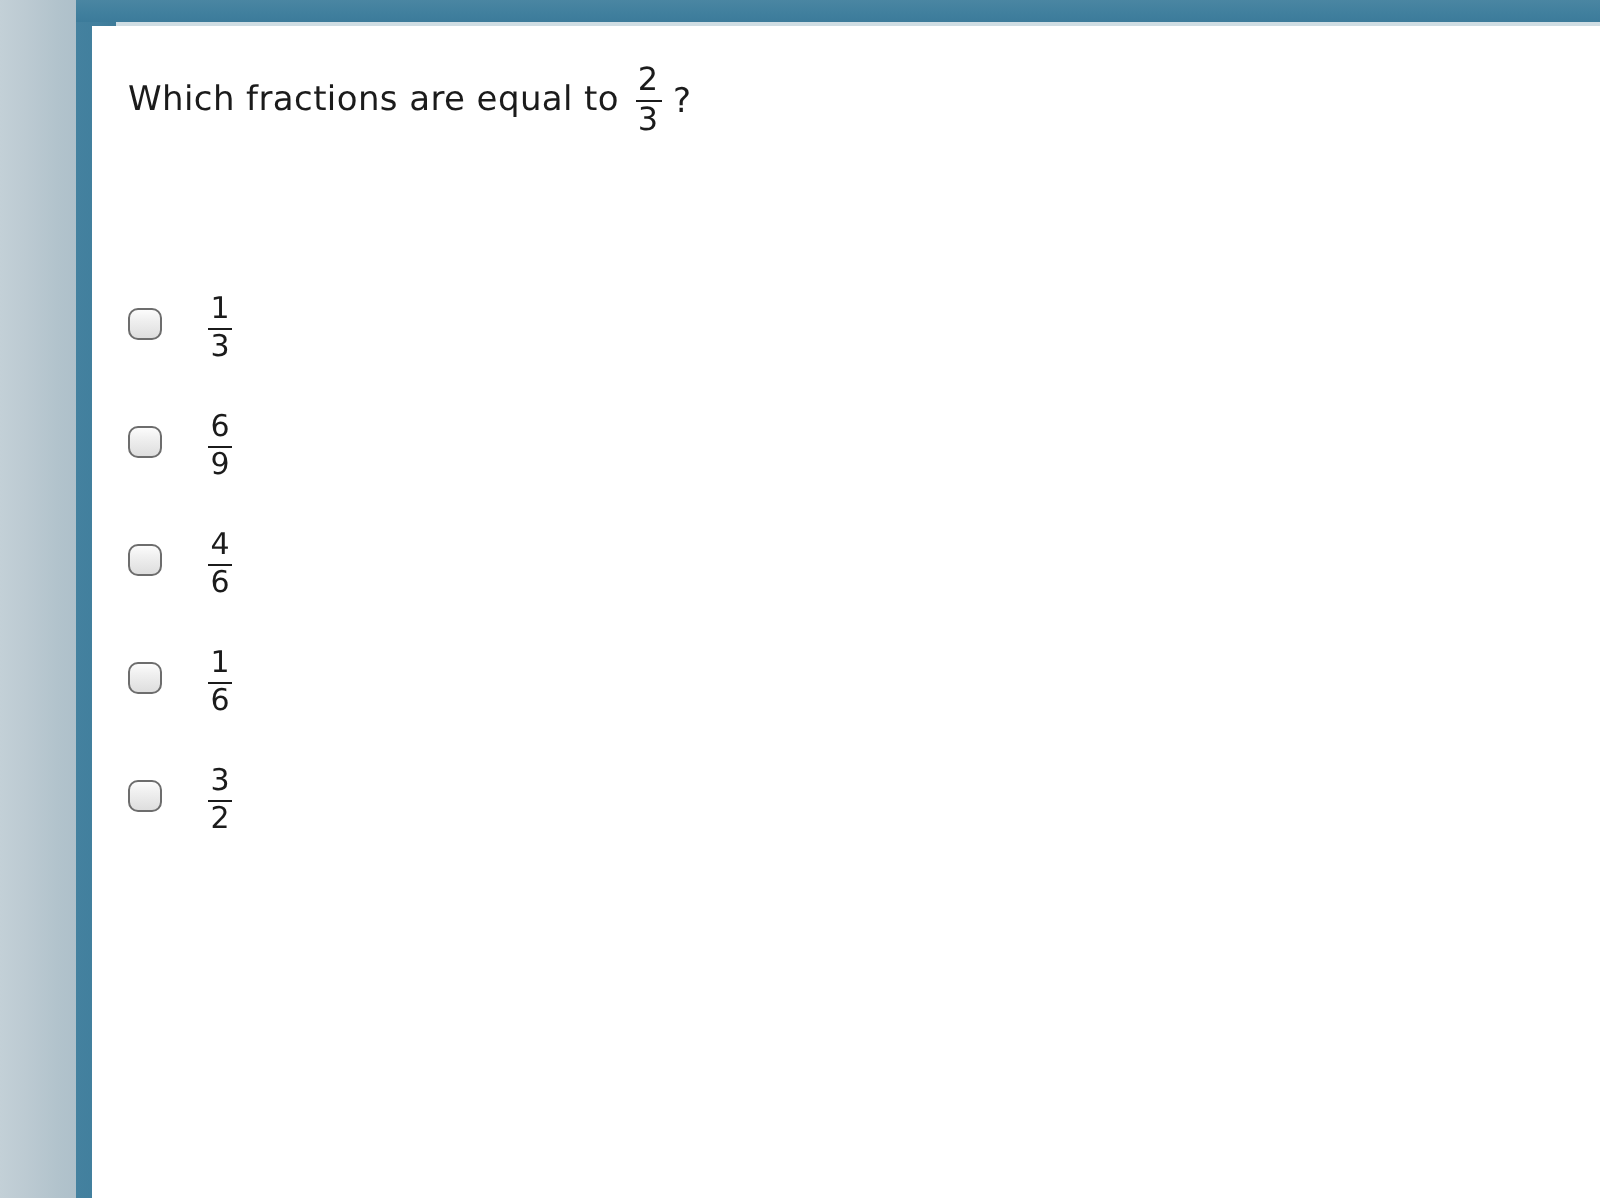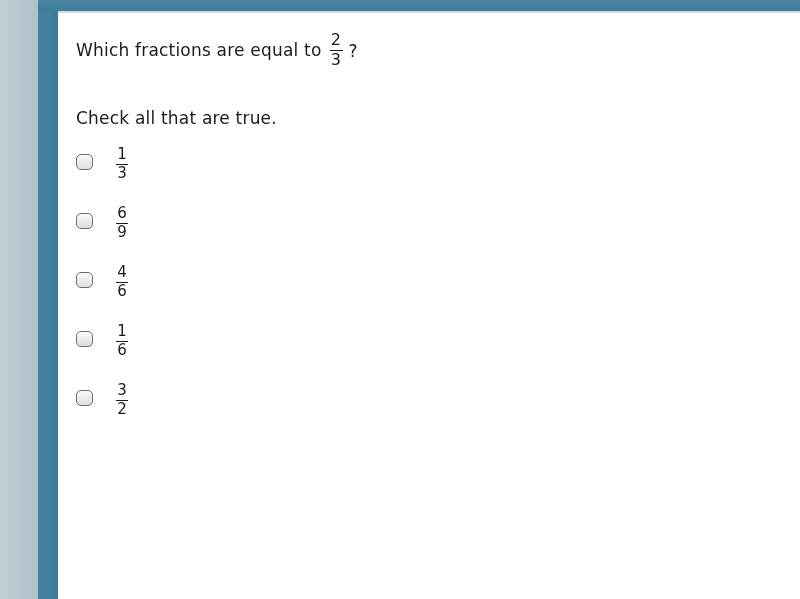--- a/index.html
+++ b/index.html
@@ -58,21 +58,21 @@
     left: 58px;
     top: 11px;
     width: 742px;
     height: 2px;
     background: #cfdde3;
   }
 
   
   .content-panel {
     position: absolute;
-    left: 58px;
+    left: 46px;
     top: 13px;
     width: 742px;
     height: 586px;
     background: #ffffff;
   }
 
   
   .question-line {
     position: absolute;
     left: 18px;
@@ -180,21 +180,20 @@
     <div class="question-line">
       <span class="question-text">Which fractions are equal to</span>
       <span class="frac frac-inline">
         <span class="num">2</span>
         <span class="bar"></span>
         <span class="den">3</span>
       </span>
       <span class="question-mark">?</span>
     </div>
 
-    <div class="instruction-line">Check all that are true.</div>
 
     <div class="options-list">
 
       <div class="option-row">
         <div class="checkbox"></div>
         <span class="frac option-frac">
           <span class="num">1</span>
           <span class="bar"></span>
           <span class="den">3</span>
         </span>

